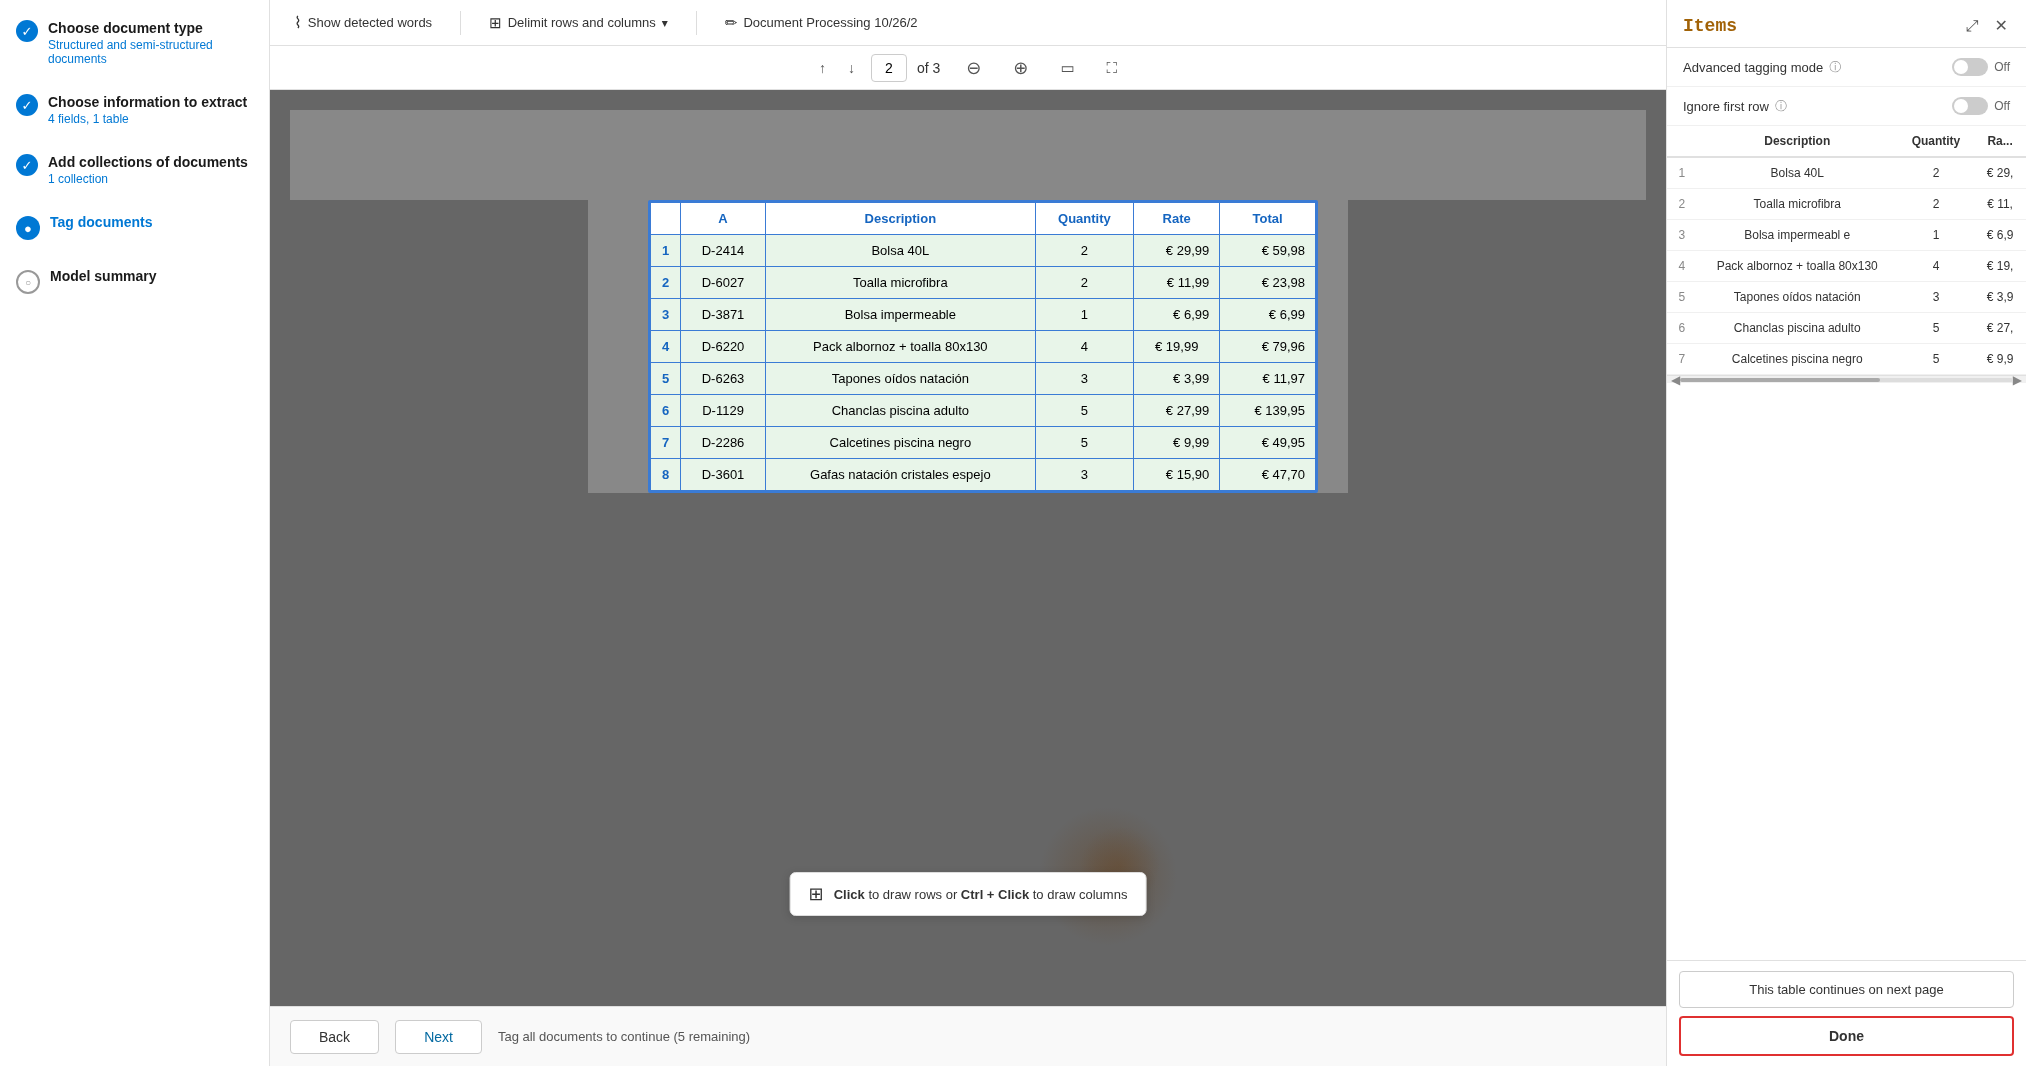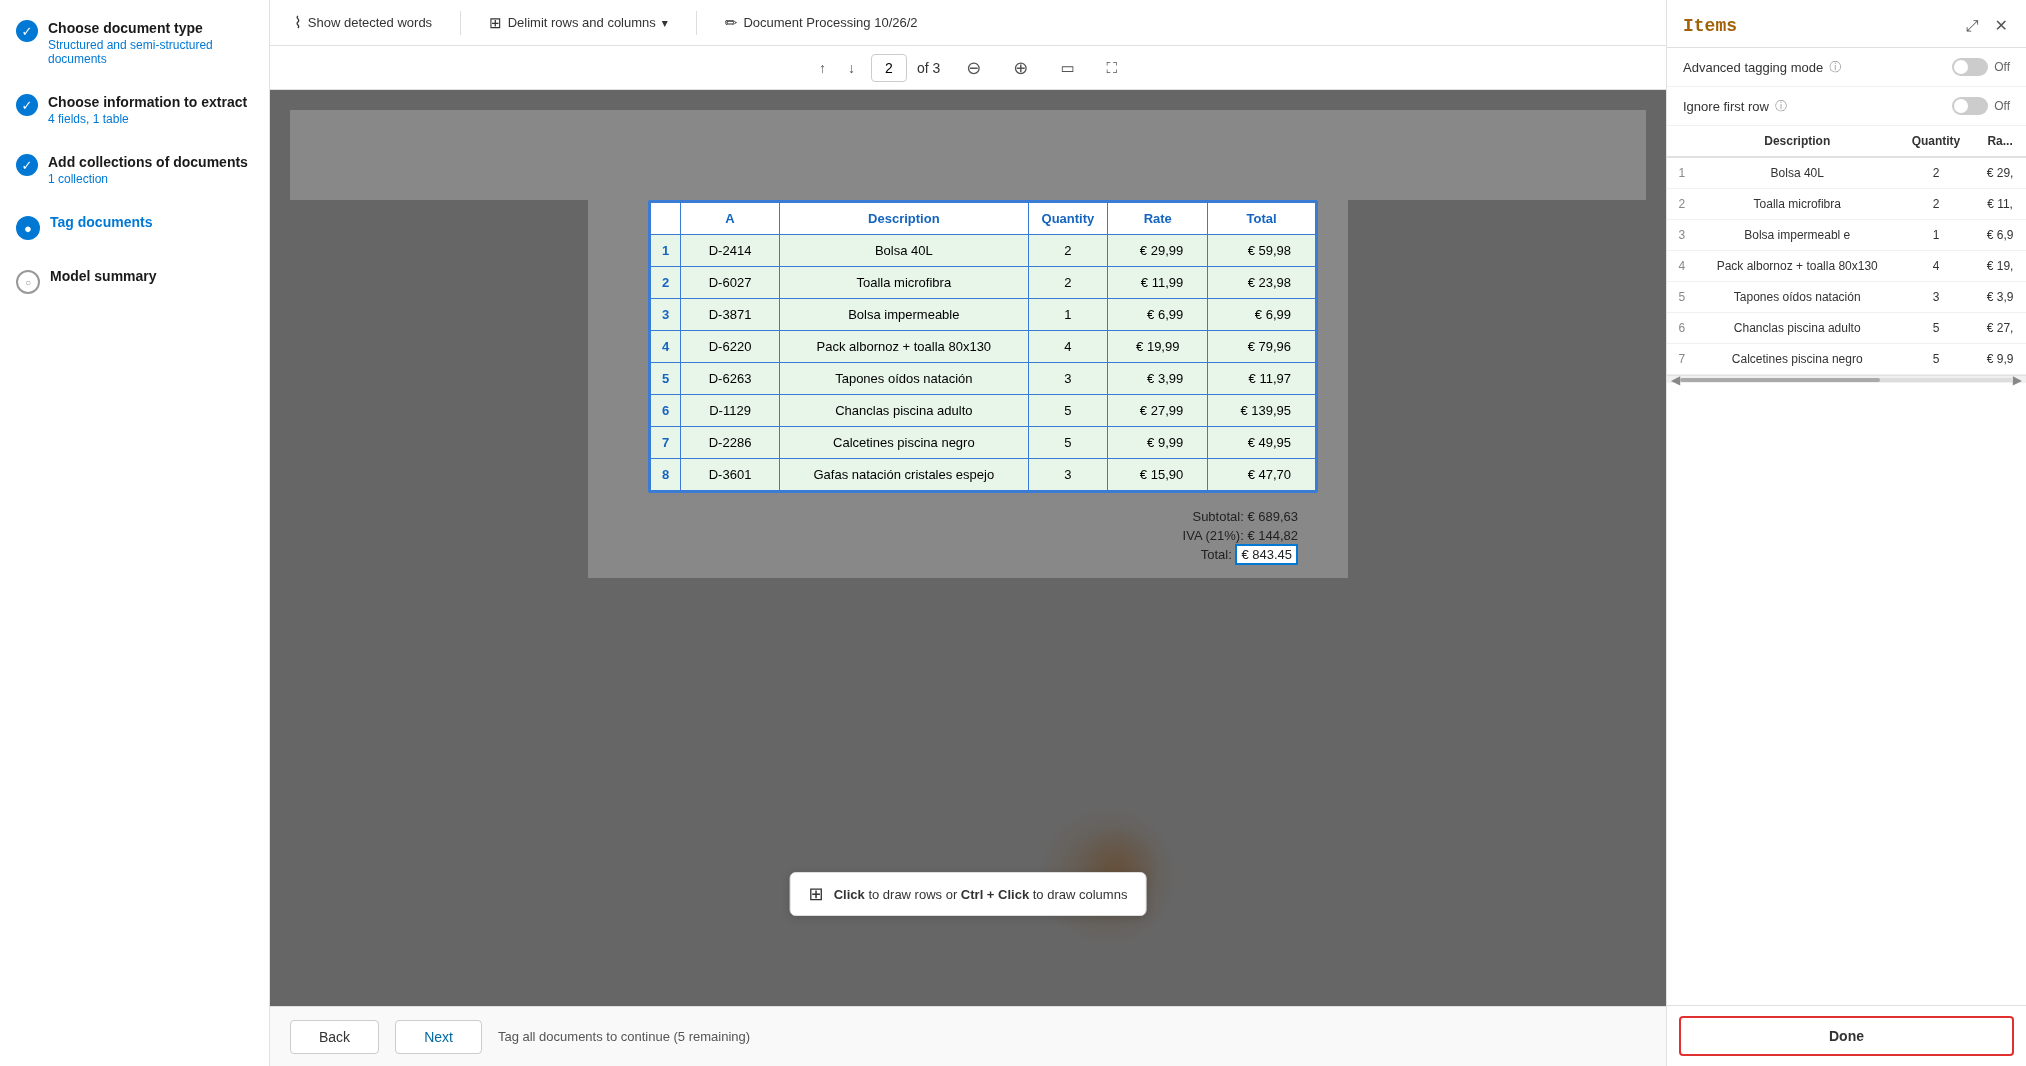--- a/index.html
+++ b/index.html
@@ -114,21 +114,21 @@
       color: #1565c0;
       font-weight: 600;
       font-size: 13px;
       padding: 8px 10px;
       border: 1px solid #3a7bd5;
       background: #fff;
       text-align: center;
     }
     .doc-table td {
       font-size: 13px;
-      padding: 8px 24px;
+      padding: 8px 10px;
       border: 1px solid #3a7bd5;
       background: #e8f5e9;
       text-align: center;
     }
 
     
     .doc-bottom {
       width: 760px;
       padding: 16px 50px;
       background: #888;
@@ -507,28 +507,20 @@
     <td>Gafas natación cristales espejo</td>
     <td>3</td>
     <td style="text-align:right;">€ 15,90</td>
     <td style="text-align:right;">€ 47,70</td>
   </tr>
             </tbody>
         </table>
       </div>
     </div>
 
-    <div class="doc-bottom" style="width:760px; background:#888; color:#222; font-size:13px; text-align:right; padding: 12px 50px;">
-      <div class="doc-bottom-line">Subtotal: € 689,63</div>
-      <div class="doc-bottom-line">IVA (21%): € 144,82</div>
-      <div class="doc-bottom-line">
-        <span>Total: </span>
-        <span style="border:2px solid #0078d4; padding:1px 4px; background:#fff;">€ 843.45</span>
-      </div>
-    </div>
 
     <div class="stain"></div>
     <div class="stain2"></div>
 
     <div class="doc-tooltip">
       <span style="font-size:18px;">⊞</span>
       <span>
         <b>Click</b> to draw rows or <b>Ctrl + Click</b> to draw columns
       </span>
     </div>
@@ -638,16 +630,17 @@
     <div class="right-table-scroll-bar">
       <span style="font-size:12px; color:#888; cursor:pointer;">◀</span>
       <div class="scroll-track">
         <div class="scroll-thumb"></div>
       </div>
       <span style="font-size:12px; color:#888; cursor:pointer;">▶</span>
     </div>
   </div>
 
   <div class="panel-bottom">
+    <button class="continues-btn">This table continues on next page</button>
     <button class="done-btn">Done</button>
   </div>
 
 </div>
 
 </body></html>

